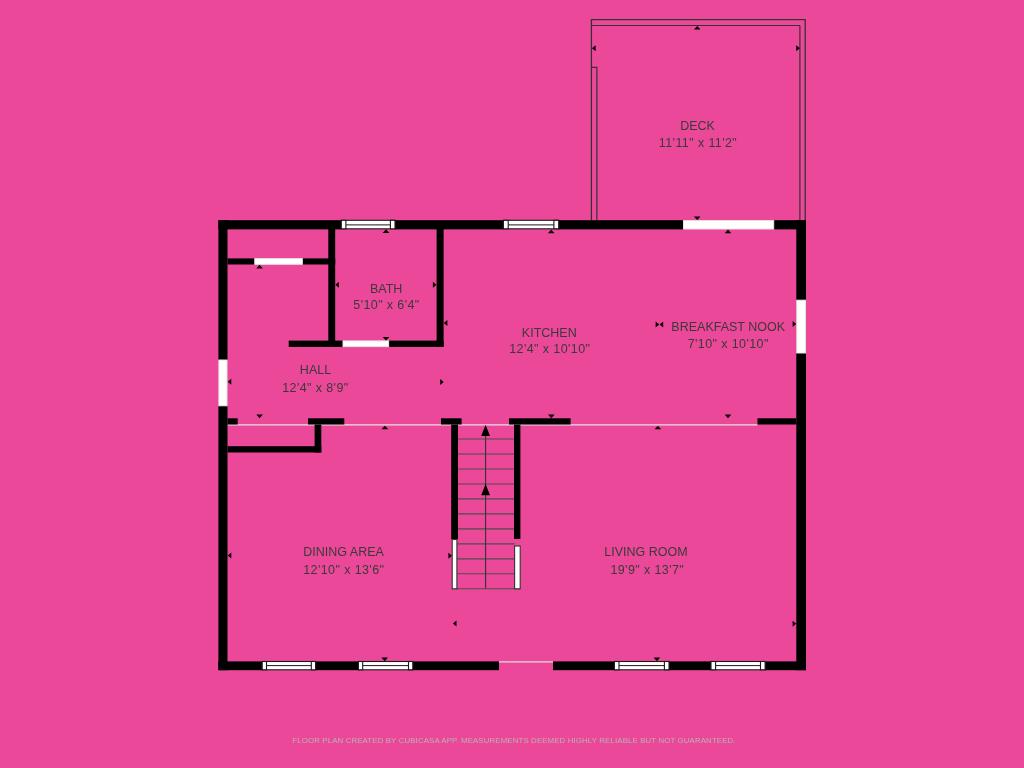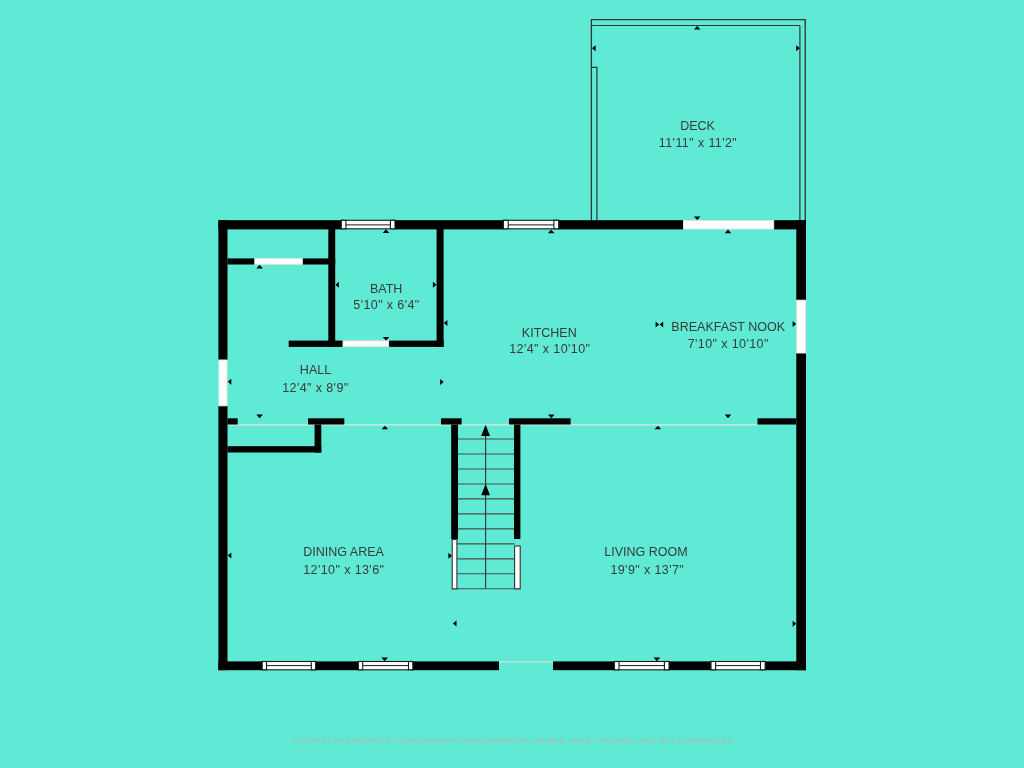--- a/index.html
+++ b/index.html
@@ -1,16 +1,16 @@
 <!DOCTYPE html>
 <html><head>
 <meta charset="utf-8">
 <style>
   html,body{margin:0;padding:0;background:#ffffff;}
-  .page{position:relative;width:1024px;height:768px;background:#5eead4;overflow:hidden;}
+  .page{position:relative;width:1024px;height:768px;background:#ec4899;overflow:hidden;}
   svg{position:absolute;left:0;top:0;}
   text{font-family:"Liberation Sans",sans-serif;fill:#3a3a3a;}
   .rm{font-size:12.5px;}
   .dm{font-size:12.5px;letter-spacing:0.4px;}
   .ft{font-size:7.8px;fill:#b5b5b5;letter-spacing:0.16px;}
 </style>
 </head>
 <body>
 <div class="page">
 <svg width="1024" height="768" viewBox="0 0 1024 768">

